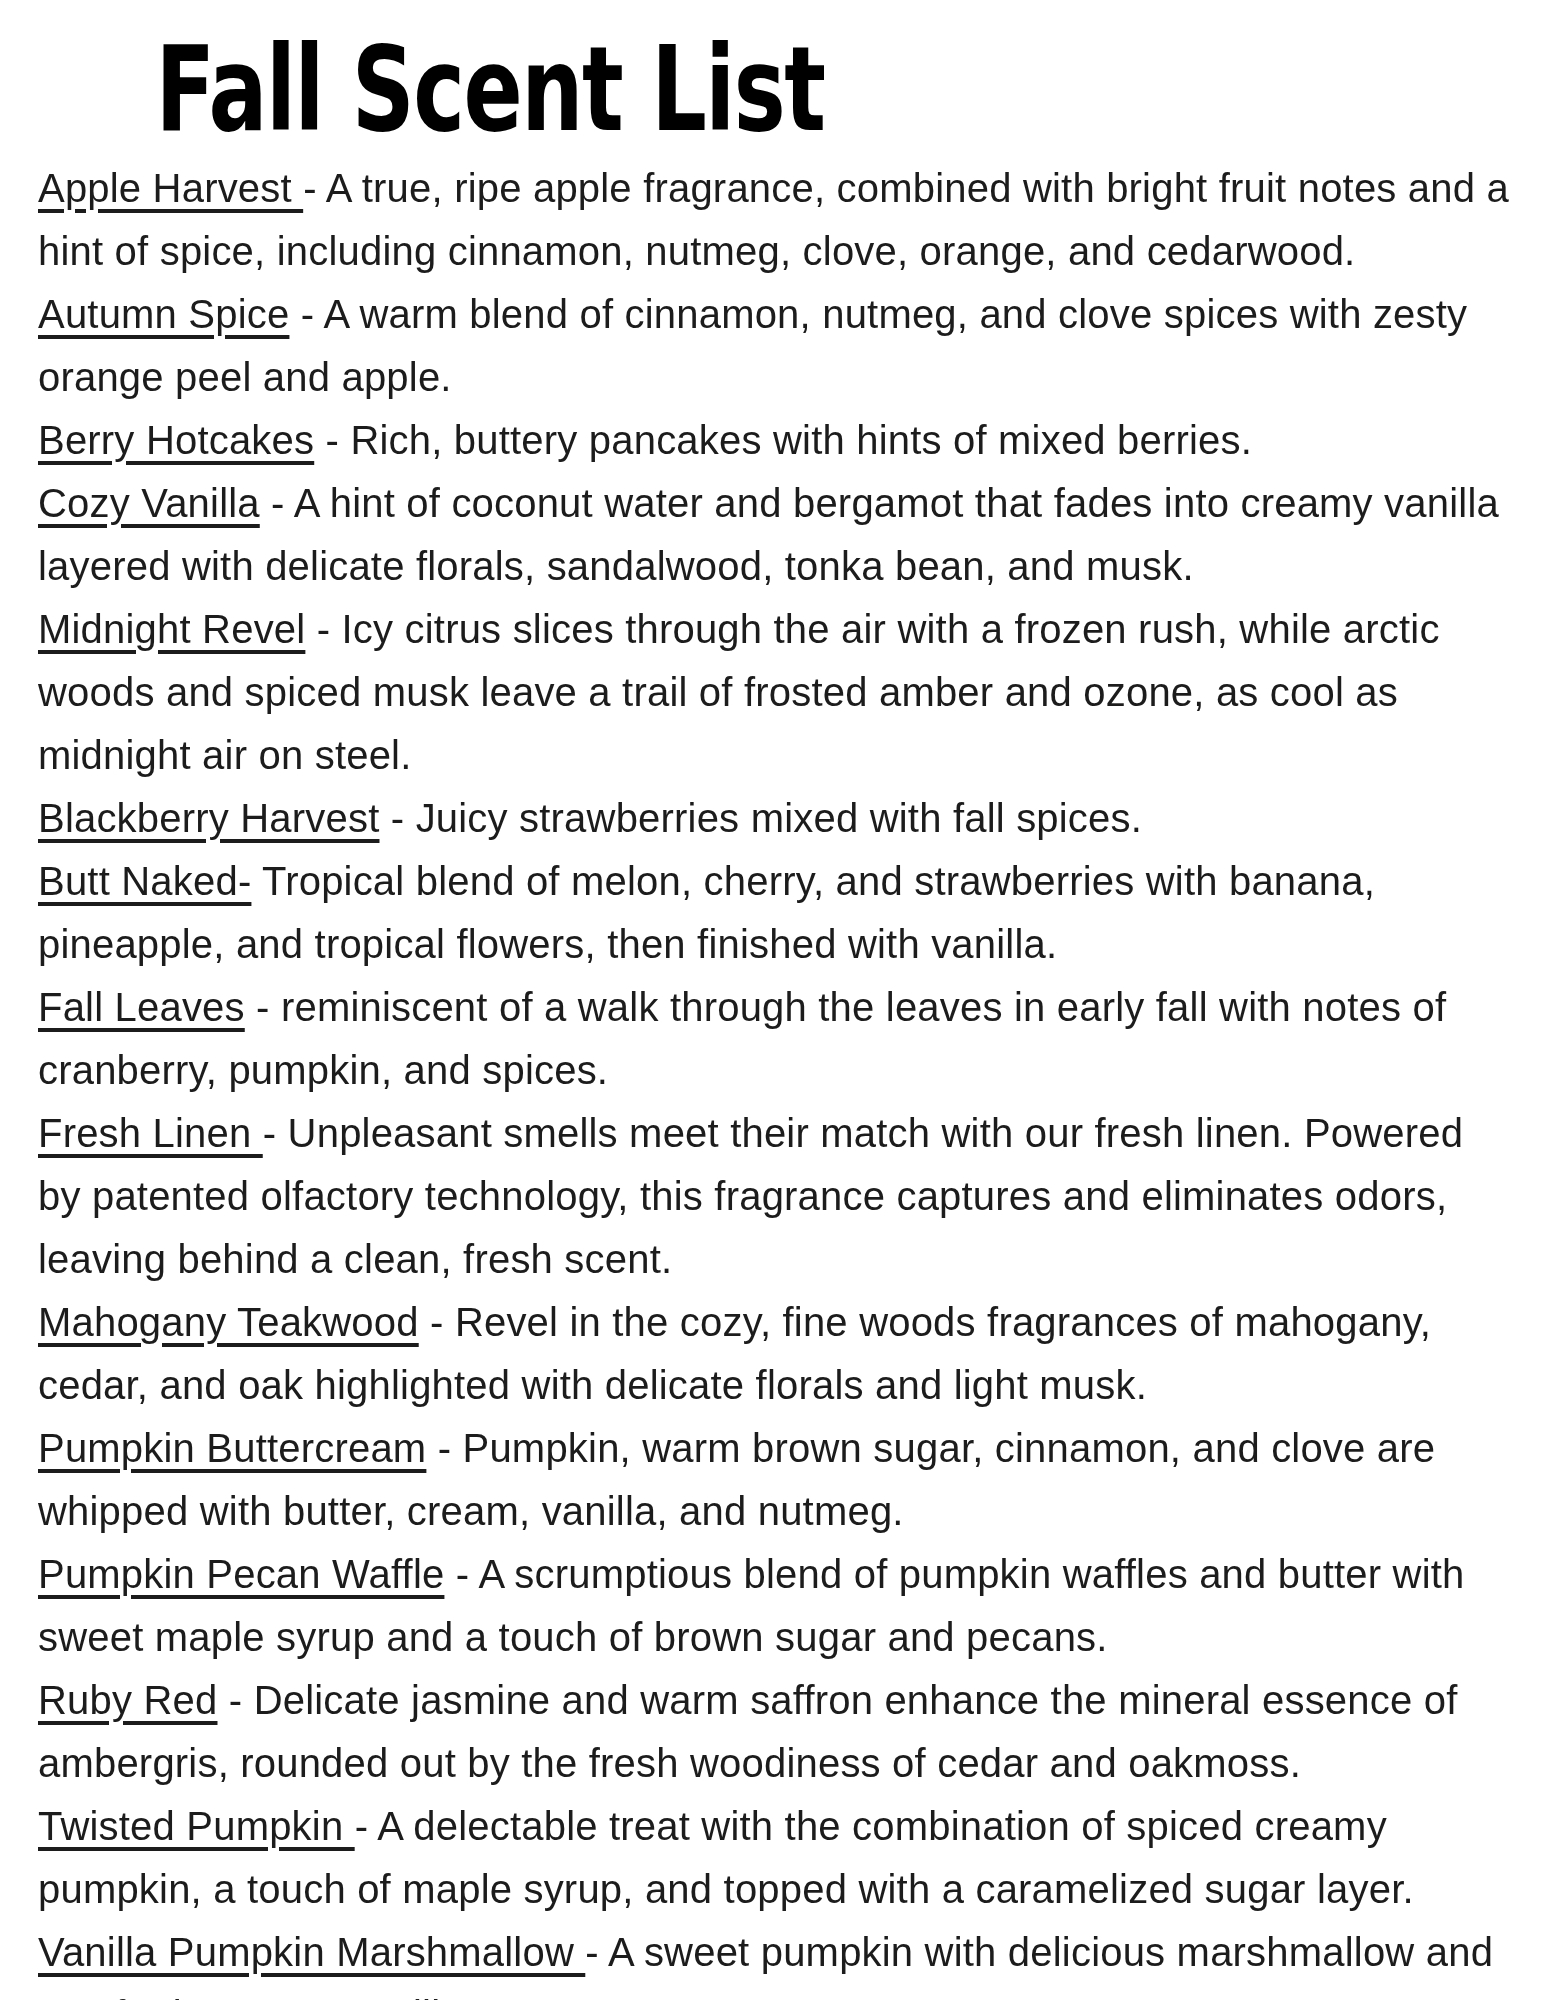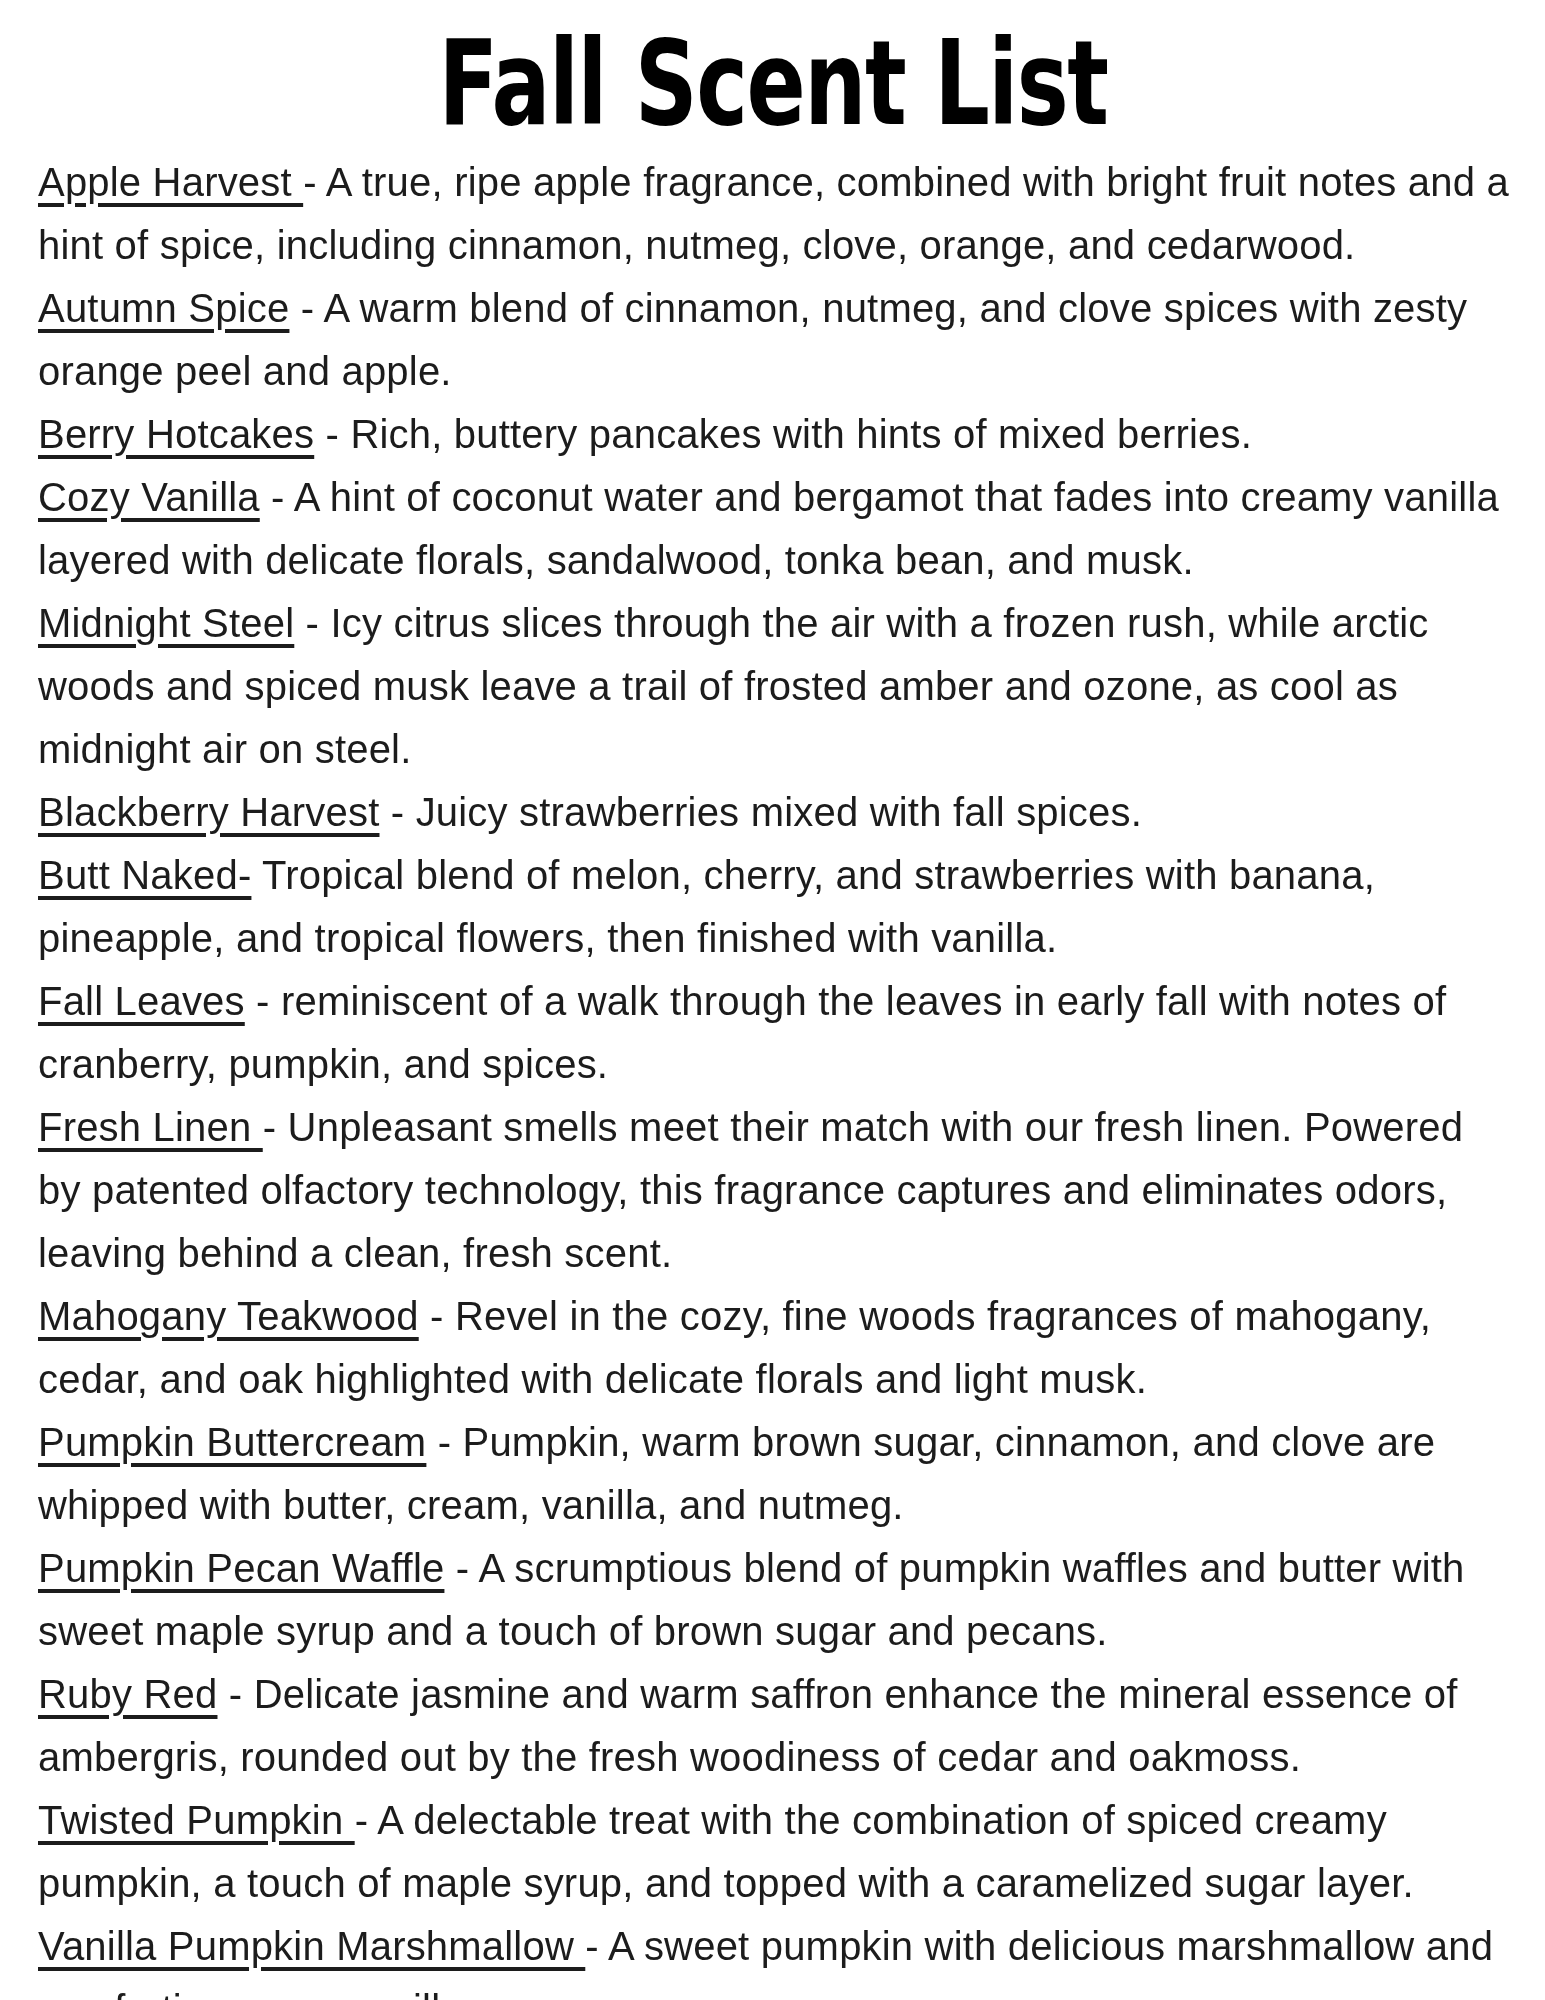--- a/index.html
+++ b/index.html
@@ -11,22 +11,22 @@
     position: relative;
     width: 1545px;
     height: 2000px;
     background: #ffffff;
     box-sizing: border-box;
     padding: 14px 36px 0 38px;
     overflow: hidden;
     font-family: "Liberation Sans", sans-serif;
   }
   .title-wrap {
-    text-align: center;
-    margin: 8px 0 6px 0;
+    text-align: left;
+    margin: 14px 0 6px 0;
     line-height: 0;
   }
   .title {
     display: inline-block;
     margin: 0;
     font-family: "DejaVu Sans", sans-serif;
     font-weight: bold;
     font-size: 118px;
     line-height: 1.04;
     letter-spacing: -2px;
@@ -59,21 +59,21 @@
 
   <div class="title-wrap">
     <h1 class="title">Fall Scent List</h1>
   </div>
 
   <div class="scent-list">
     <p class="entry"><span class="scent-name">Apple Harvest </span><span>- </span><span>A true, ripe apple fragrance, combined with bright fruit notes and a hint of spice, including cinnamon, nutmeg, clove, orange, and cedarwood.</span></p>
     <p class="entry"><span class="scent-name">Autumn Spice</span><span> - </span><span>A warm blend of cinnamon, nutmeg, and clove spices with zesty orange peel and apple.</span></p>
     <p class="entry"><span class="scent-name">Berry Hotcakes</span><span> - </span><span>Rich, buttery pancakes with hints of mixed berries.</span></p>
     <p class="entry"><span class="scent-name">Cozy Vanilla</span><span> - </span><span>A hint of coconut water and bergamot that fades into creamy vanilla layered with delicate florals, sandalwood, tonka bean, and musk.</span></p>
-    <p class="entry"><span class="scent-name">Midnight Steel</span><span> - </span><span>Icy citrus slices through the air with a frozen rush, while arctic woods and spiced musk leave a trail of frosted amber and ozone, as cool as midnight air on steel.</span></p>
+    <p class="entry"><span class="scent-name">Midnight Revel</span><span> - </span><span>Icy citrus slices through the air with a frozen rush, while arctic woods and spiced musk leave a trail of frosted amber and ozone, as cool as midnight air on steel.</span></p>
     <p class="entry"><span class="scent-name">Blackberry Harvest</span><span> - </span><span>Juicy strawberries mixed with fall spices.</span></p>
     <p class="entry"><span class="scent-name">Butt Naked-</span><span> </span><span>Tropical blend of melon, cherry, and strawberries with banana, pineapple, and tropical flowers, then finished with vanilla.</span></p>
     <p class="entry"><span class="scent-name">Fall Leaves</span><span> - </span><span>reminiscent of a walk through the leaves in early fall with notes of cranberry, pumpkin, and spices.</span></p>
     <p class="entry"><span class="scent-name">Fresh Linen </span><span>- </span><span>Unpleasant smells meet their match with our fresh linen. Powered by patented olfactory technology, this fragrance captures and eliminates odors, leaving behind a clean, fresh scent.</span></p>
     <p class="entry"><span class="scent-name">Mahogany Teakwood</span><span> - </span><span>Revel in the cozy, fine woods fragrances of mahogany, cedar, and oak highlighted with delicate florals and light musk.</span></p>
     <p class="entry"><span class="scent-name">Pumpkin Buttercream</span><span> - </span><span>Pumpkin, warm brown sugar, cinnamon, and clove are whipped with butter, cream, vanilla, and nutmeg.</span></p>
     <p class="entry"><span class="scent-name">Pumpkin Pecan Waffle</span><span> - </span><span>A scrumptious blend of pumpkin waffles and butter with sweet maple syrup and a touch of brown sugar and pecans.</span></p>
     <p class="entry"><span class="scent-name">Ruby Red</span><span> - </span><span>Delicate jasmine and warm saffron enhance the mineral essence of ambergris, rounded out by the fresh woodiness of cedar and oakmoss.</span></p>
     <p class="entry"><span class="scent-name">Twisted Pumpkin </span><span>- </span><span>A delectable treat with the combination of spiced creamy pumpkin, a touch of maple syrup, and topped with a caramelized sugar layer.</span></p>
     <p class="entry"><span class="scent-name">Vanilla Pumpkin Marshmallow </span><span>- </span><span>A sweet pumpkin with delicious marshmallow and comforting warm vanilla</span></p>

